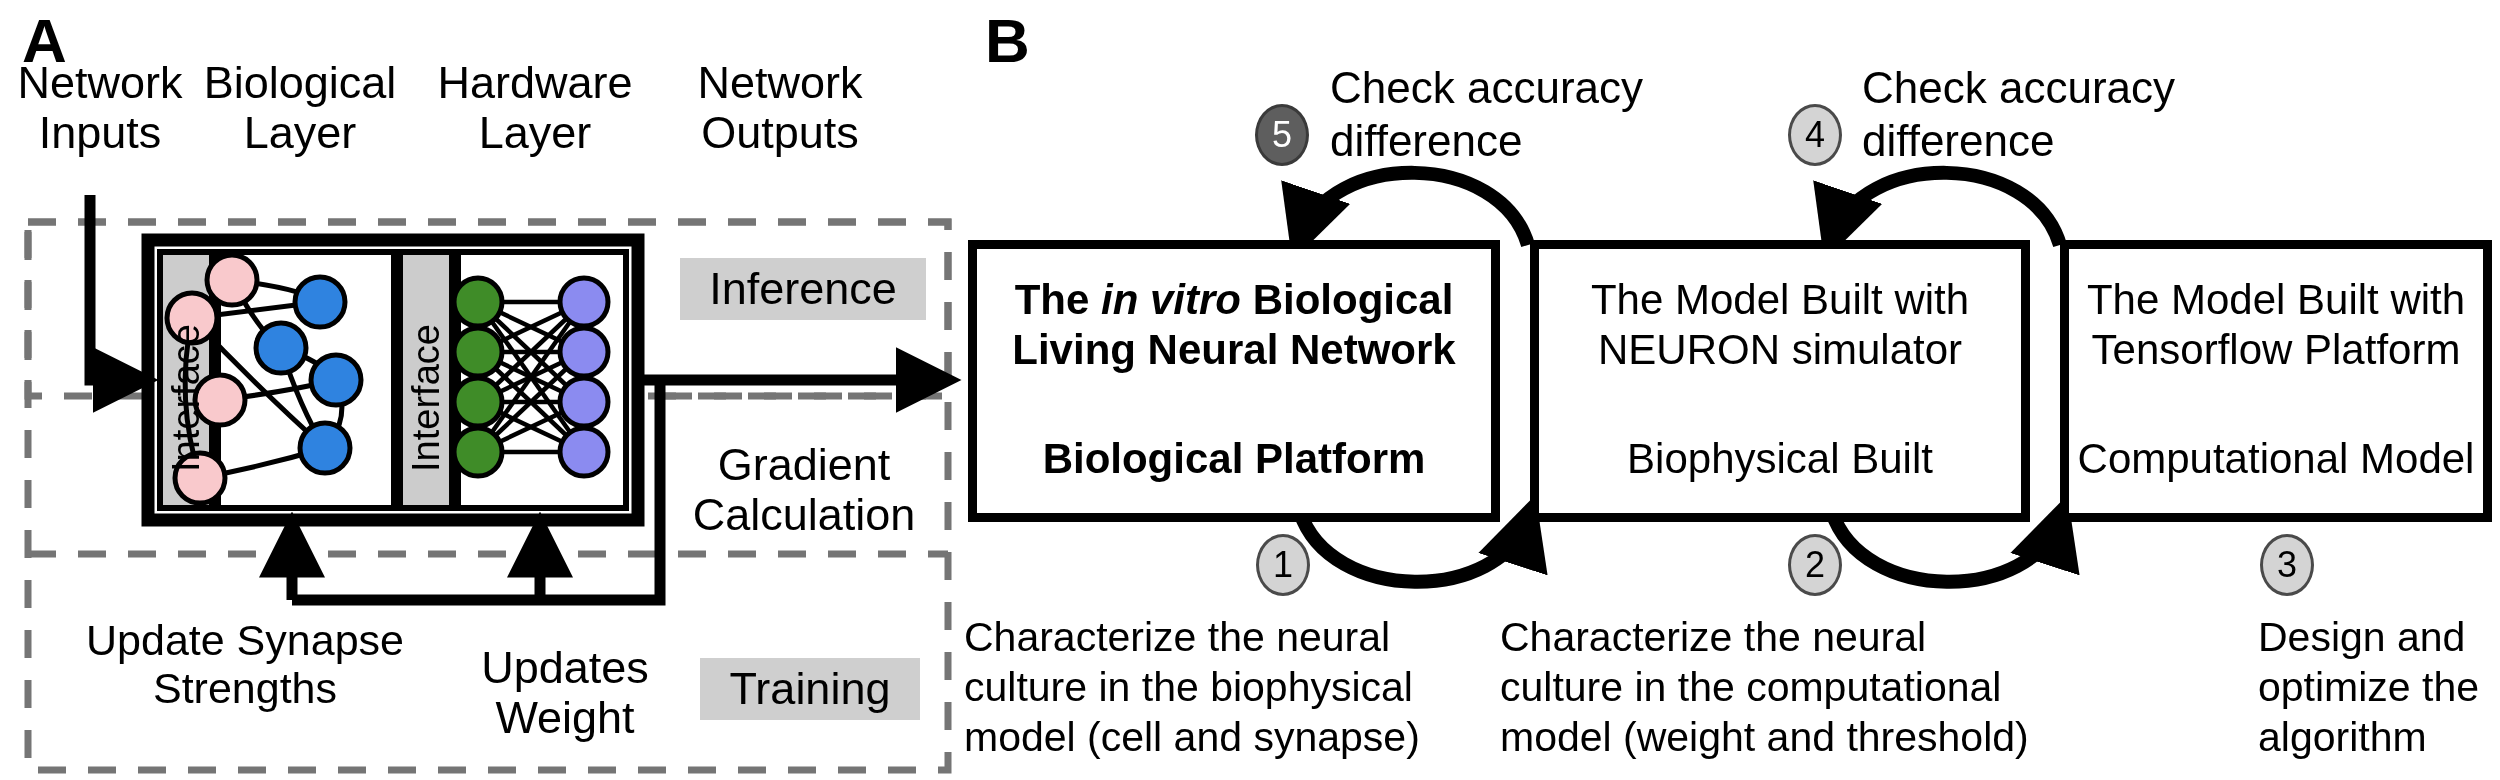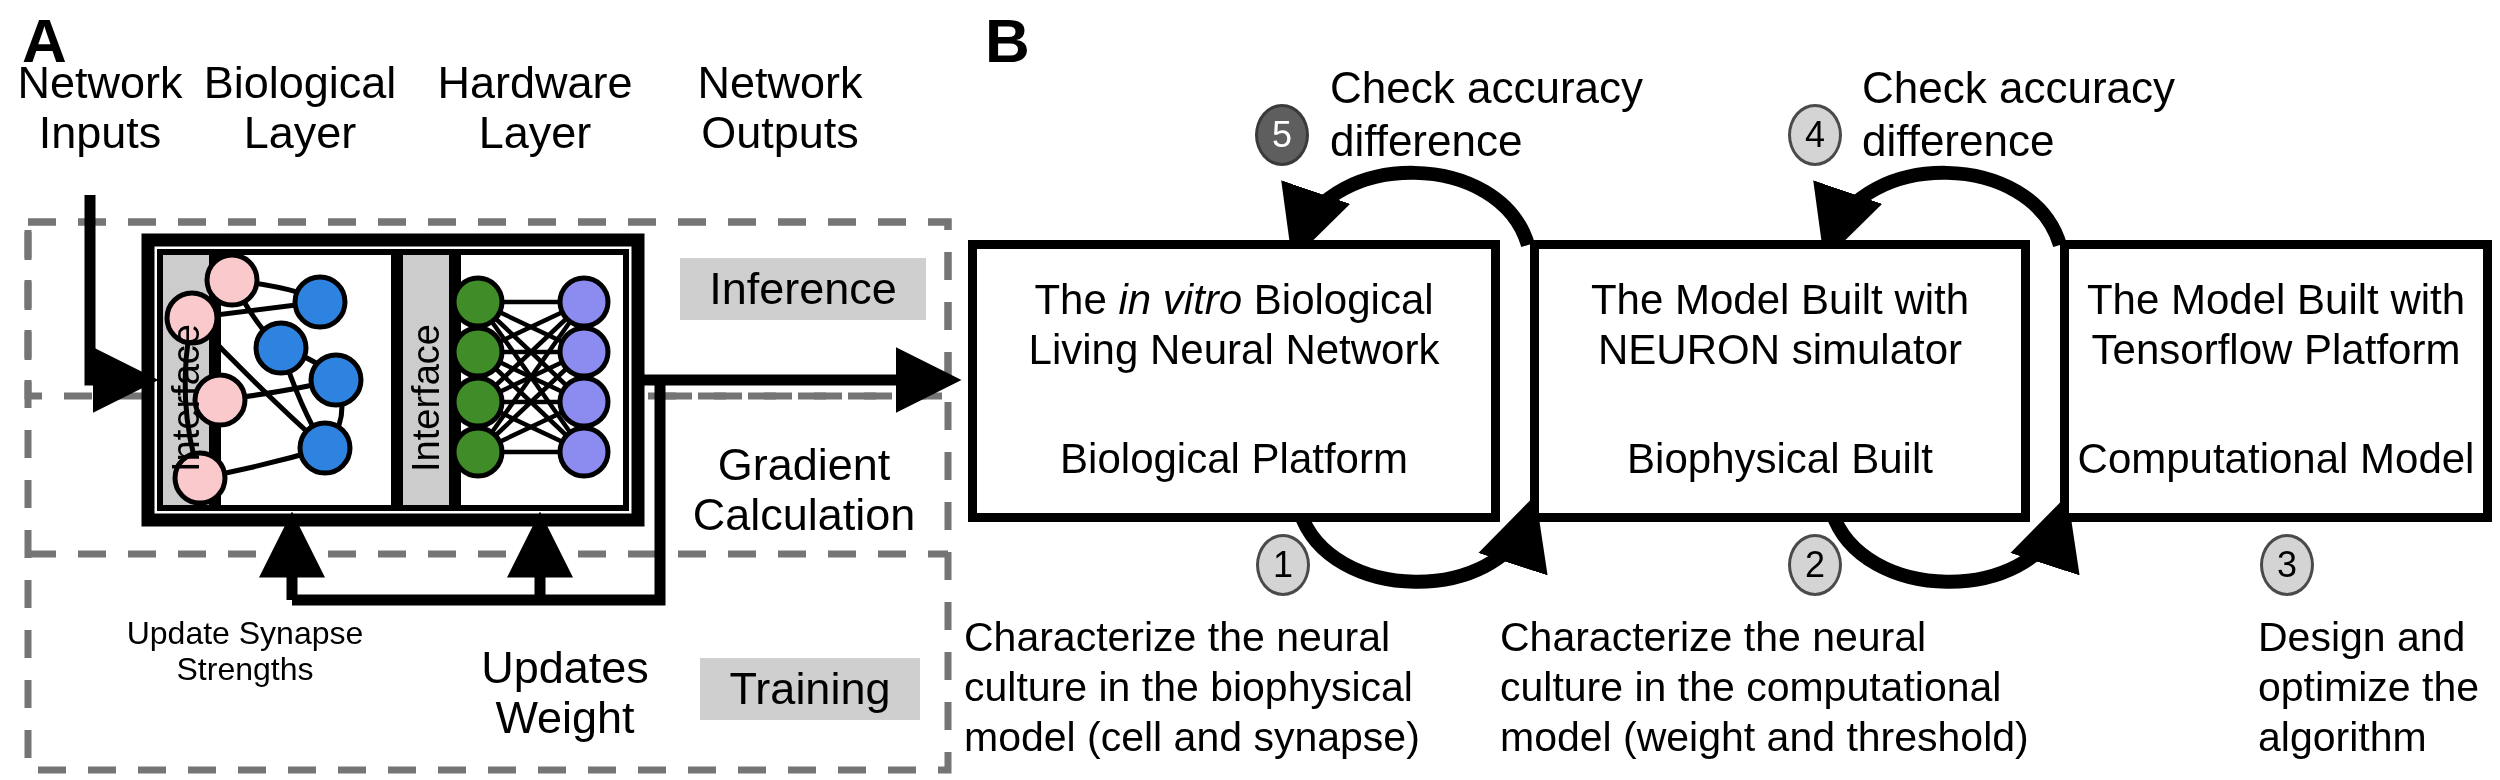--- a/index.html
+++ b/index.html
@@ -150,36 +150,36 @@
   <div class="txt" style="left:426px;top:380px;width:0;height:0;">
     <span style="position:absolute;display:block;transform:translate(-50%,-50%) rotate(-90deg);
                  font-size:38px;white-space:nowrap;">Interface</span>
   </div>
 
   <div class="shaded" style="left:680px;top:258px;width:246px;height:62px;">Inference</div>
   <div class="shaded" style="left:700px;top:658px;width:220px;height:62px;">Training</div>
   <div class="txt center" style="left:664px;top:440px;width:280px;font-size:45px;">Gradient
 Calculation</div>
 
-  <div class="txt center" style="left:40px;top:616px;width:410px;font-size:32px;text-align:center;">Update Synapse
+  <div class="txt center" style="left:40px;top:616px;width:410px;font-size:43px;text-align:center;">Update Synapse
 Strengths</div>
   <div class="txt center" style="left:452px;top:643px;width:226px;font-size:45px;">Updates
 Weight</div>
 
   <div class="panel-letter" style="left:985px;top:10px;">B</div>
 
   <div class="badge dark" style="left:1255px;top:104px;">5</div>
   <div class="arrlbl" style="left:1330px;top:62px;width:360px;">Check accuracy
 difference</div>
 
   <div class="badge light" style="left:1788px;top:104px;">4</div>
   <div class="arrlbl" style="left:1862px;top:62px;width:360px;">Check accuracy
 difference</div>
 
-  <div class="boxB" style="left:968px;top:240px;width:532px;height:282px;">
+  <div class="boxB" style="left:968px;top:240px;width:532px;height:282px;font-weight:bold;">
     <div class="l1"><span>The </span><span class="ital">in vitro</span><span> Biological</span><br><span>Living Neural Network</span></div>
     <div class="l2">Biological Platform</div>
   </div>
 
   <div class="boxB" style="left:1530px;top:240px;width:500px;height:282px;">
     <div class="l1"><span>The Model Built with</span><br><span>NEURON simulator</span></div>
     <div class="l2">Biophysical Built</div>
   </div>
 
   <div class="boxB" style="left:2060px;top:240px;width:432px;height:282px;">

